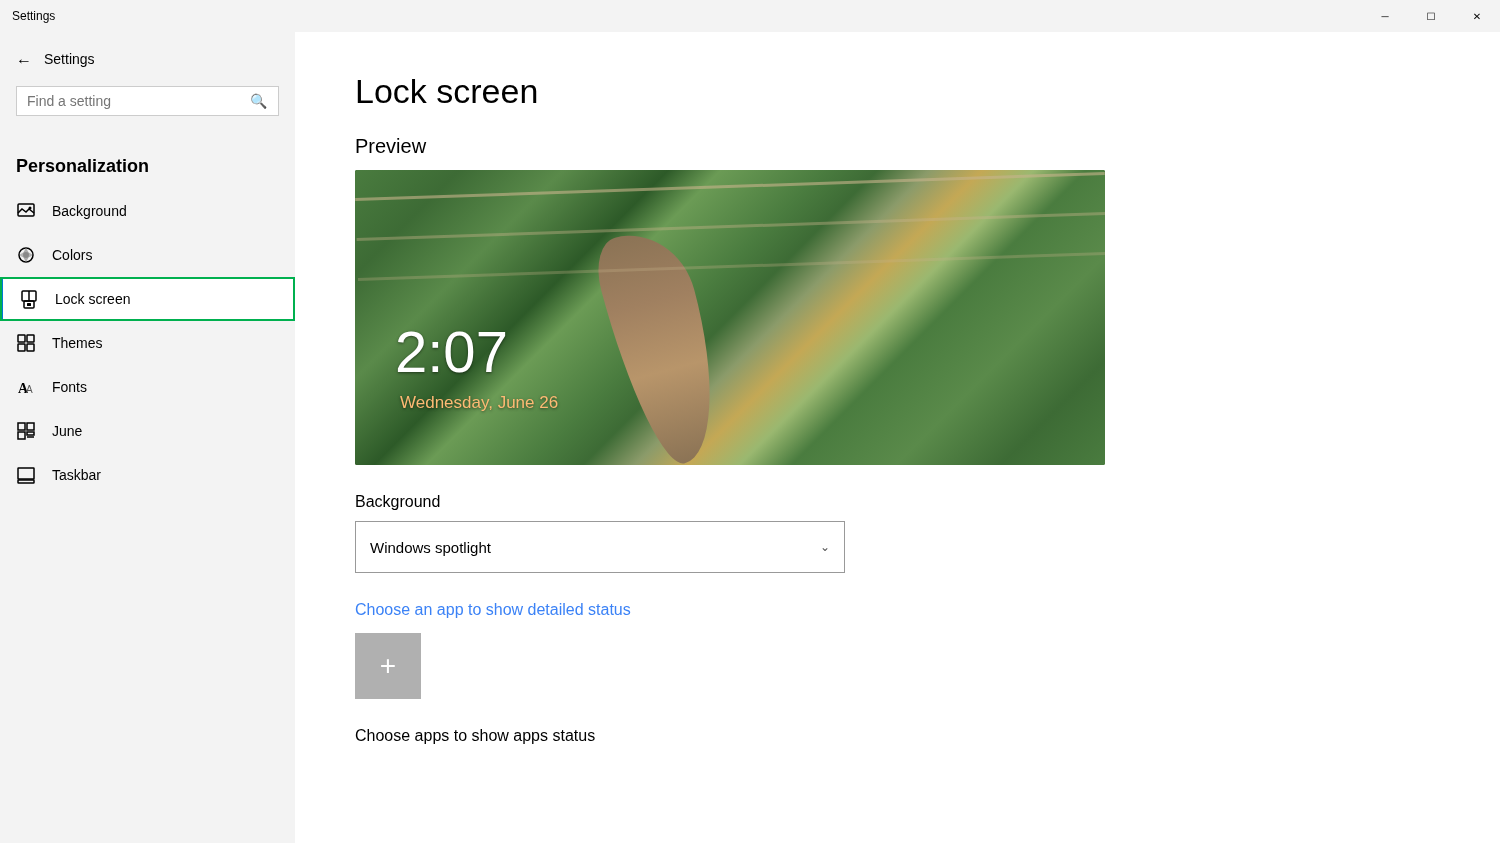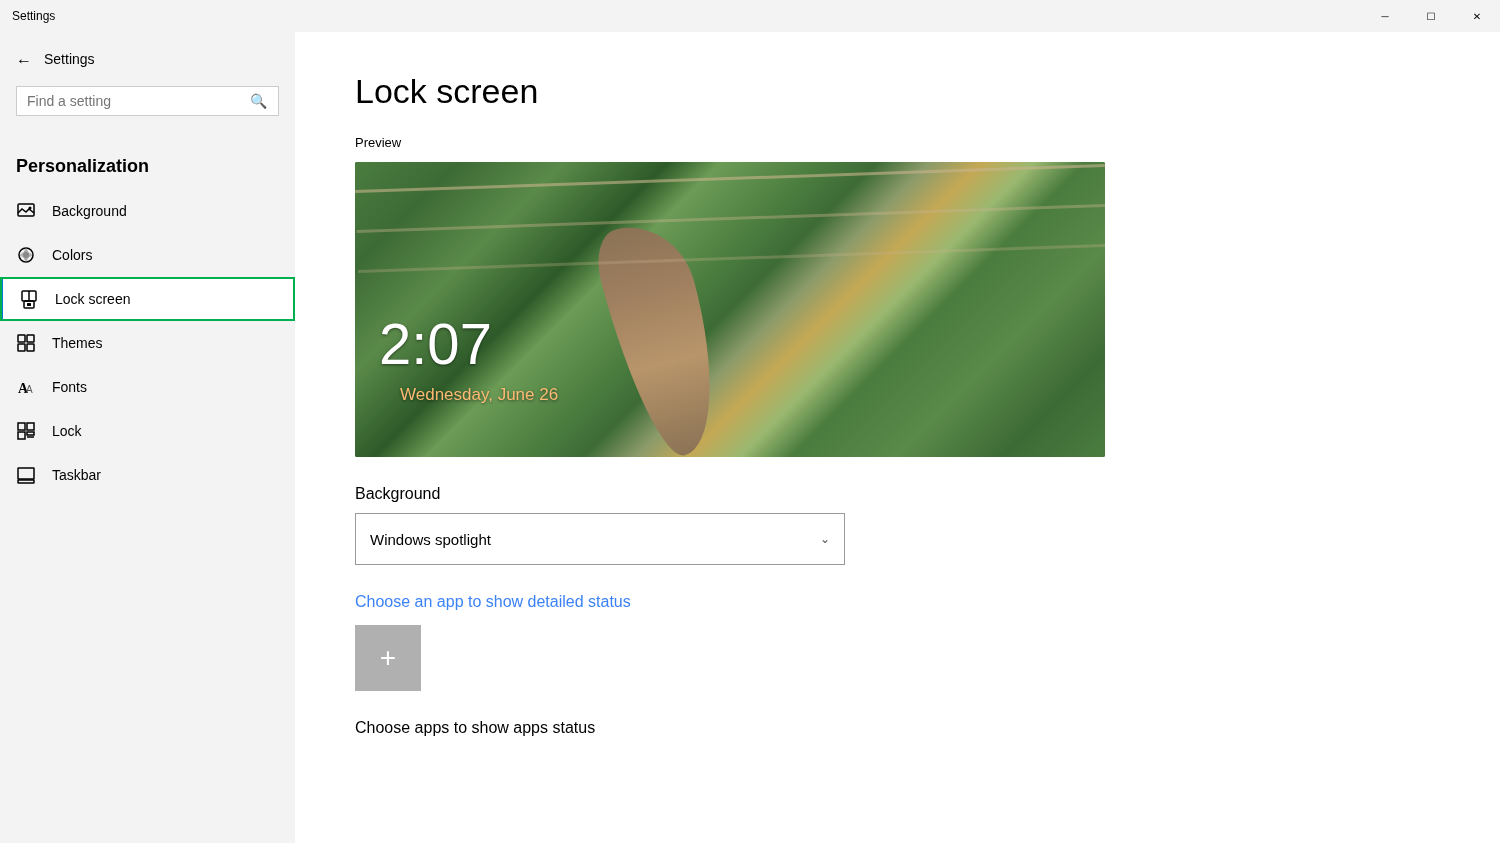--- a/index.html
+++ b/index.html
@@ -158,21 +158,21 @@
     }
 
     .page-title {
       font-size: 34px;
       font-weight: 300;
       color: #000;
       margin-bottom: 24px;
     }
 
     .section-label {
-      font-size: 13px;
+      font-size: 20px;
       color: #000;
       margin-bottom: 12px;
     }
 
     
     .preview-container {
       width: 750px;
       height: 295px;
       background: #2d5a1b;
       border-radius: 2px;
@@ -220,21 +220,21 @@
       right: 0;
       height: 3px;
       background: rgba(200, 180, 140, 0.6);
       transform: rotate(-2deg);
       box-shadow: 0 40px 0 rgba(200, 180, 140, 0.4), 0 80px 0 rgba(200, 180, 140, 0.3);
     }
 
     .preview-time {
       position: absolute;
       bottom: 80px;
-      left: 24px;
+      left: 40px;
       color: #fff;
       font-size: 58px;
       font-weight: 200;
       text-shadow: 0 1px 3px rgba(0,0,0,0.5);
     }
 
     .preview-date {
       position: absolute;
       bottom: 52px;
       left: 45px;
@@ -385,21 +385,21 @@
     <button class="nav-item">
       <span class="nav-icon">
         <svg viewBox="0 0 20 20" fill="none" stroke="#000" stroke-width="1.5">
           <rect x="2" y="2" width="7" height="7"></rect>
           <rect x="11" y="2" width="7" height="7"></rect>
           <rect x="2" y="11" width="7" height="7"></rect>
           <rect x="11" y="11" width="7" height="3"></rect>
           <line x1="11" y1="16" x2="18" y2="16"></line>
         </svg>
       </span>
-      <span class="nav-label">Lock</span>
+      <span class="nav-label">June</span>
     </button>
 
     <button class="nav-item">
       <span class="nav-icon">
         <svg viewBox="0 0 20 20" fill="none" stroke="#000" stroke-width="1.5">
           <rect x="2" y="3" width="16" height="11" rx="0.5"></rect>
           <rect x="2" y="15" width="16" height="3" rx="0.5"></rect>
         </svg>
       </span>
       <span class="nav-label">Taskbar</span>

